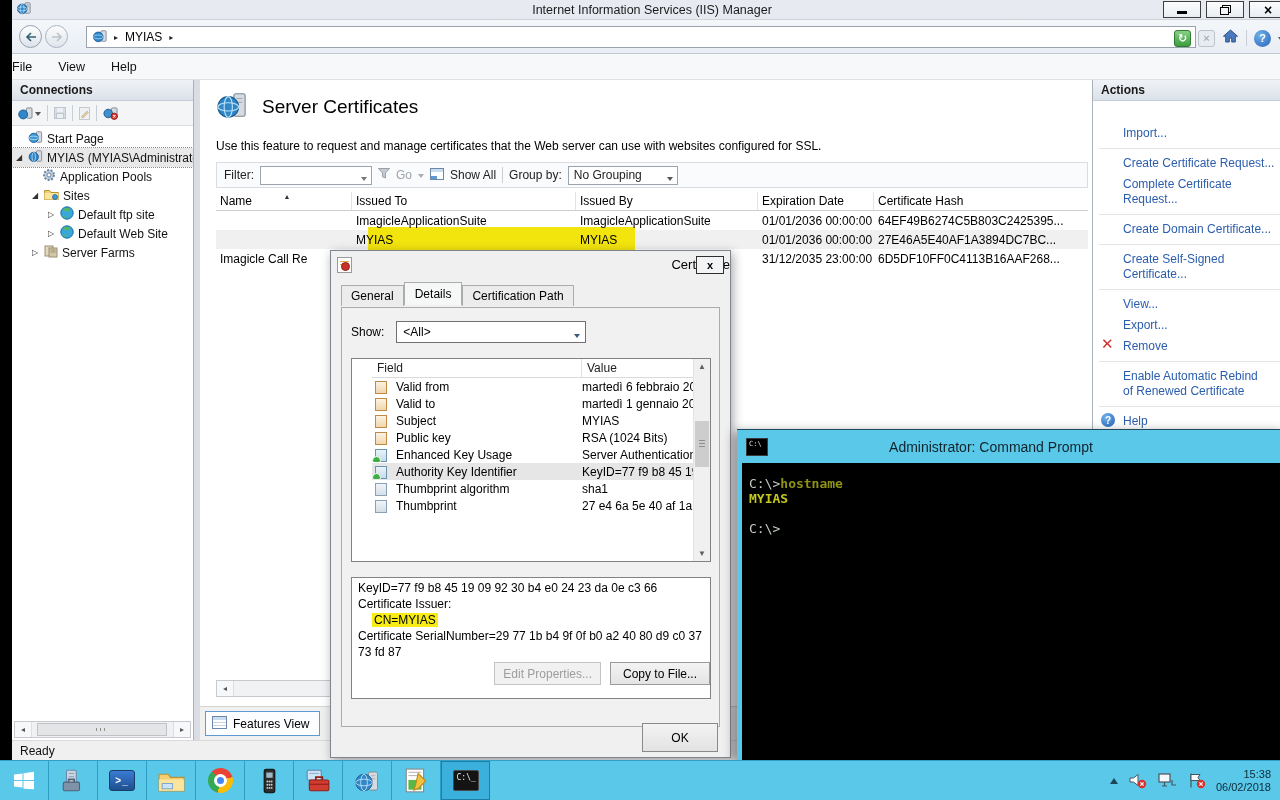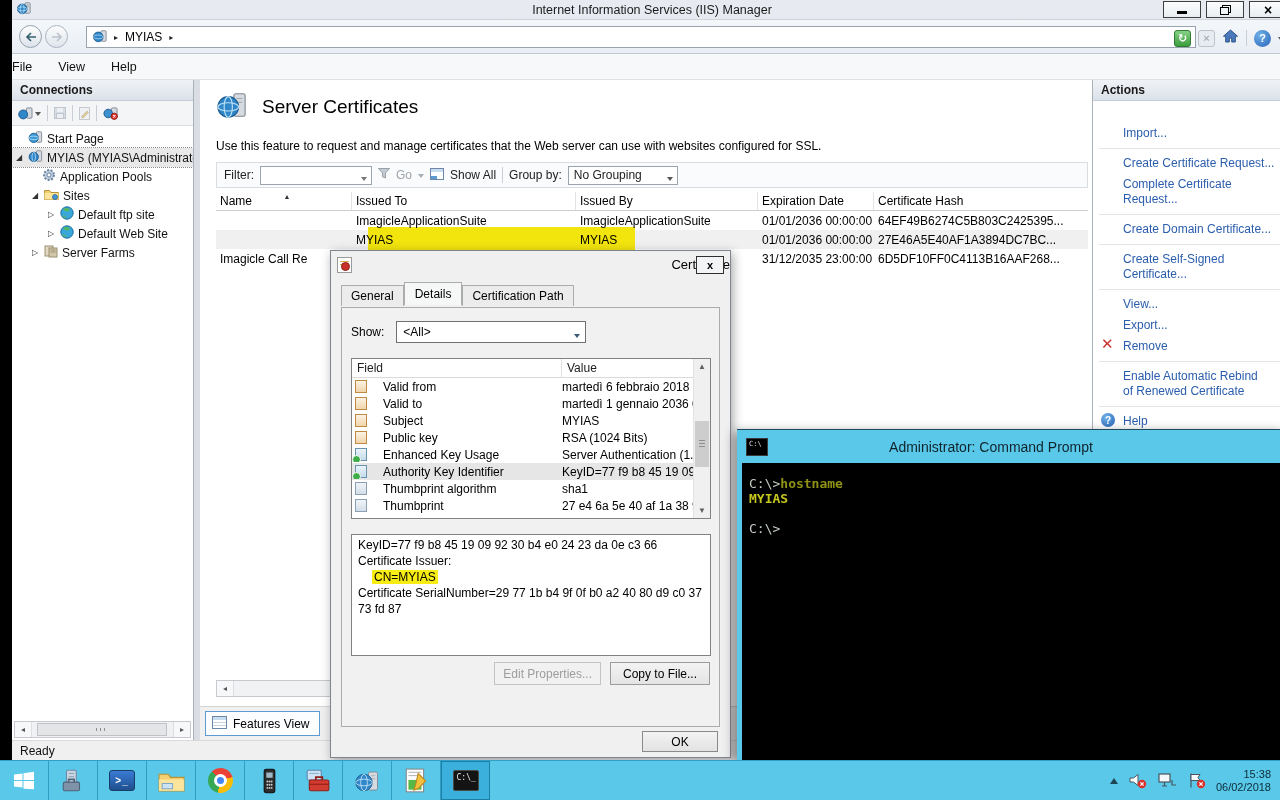--- a/index.html
+++ b/index.html
@@ -107,47 +107,47 @@
       background:repeating-linear-gradient(#D9A84E 0 1px,transparent 1px 3px);}
   .certicn::after{content:"";position:absolute;right:1px;bottom:1px;width:7px;height:7px;border-radius:50%;background:#C9302C;border:1px solid #8F1F16;}
   .dlg-close{margin-left:auto;width:28px;height:18px;border:1px solid #2F2F2F;background:#F3F4F5;display:flex;align-items:center;justify-content:center;font-weight:bold;font-size:11px;z-index:2;cursor:pointer;}
   .dlg-tabs{display:flex;padding-left:10px;position:relative;z-index:2;margin-top:6px;}
   .dtab{border:1px solid #ACACAC;border-bottom:none;background:#ECECEC;padding:3px 9px;position:relative;top:1px;cursor:pointer;}
   .dtab.active{background:#F6F7F7;padding:4px 10px;top:0;margin-top:-2px;z-index:3;}
   .dpanel{position:absolute;left:10px;right:10px;top:56px;height:420px;border:1px solid #ACACAC;background:#F1F1F1;}
   .showrow{display:flex;align-items:center;gap:12px;margin:13px 8px 0 9px;}
   .showcombo{width:190px;height:22px;background:#fff;border:1px solid #707070;display:flex;align-items:center;padding:0 6px;position:relative;cursor:pointer;}
   .showcombo .caret{position:absolute;right:5px;top:8px;border-top-color:#3B5A77;}
-  .flist{margin:15px 8px 0 9px;height:161px;background:#fff;border:1px solid #828282;position:relative;overflow:hidden;}
+  .flist{margin:15px 8px 0 9px;height:204px;background:#fff;border:1px solid #828282;position:relative;overflow:hidden;padding-left:20px;}
   .flhead{display:flex;height:19px;border-bottom:1px solid #DADADA;color:#222;}
   .fh1{width:210px;padding:2px 5px;border-right:1px solid #E2E2E2;}
   .fh2{flex:1;padding:2px 5px;}
   .flrow{display:flex;height:17px;align-items:center;cursor:pointer;}
   .flrow.sel{background:#E6E6E6;}
-  .fc1{width:210px;display:flex;align-items:flex-start;gap:16px;padding-left:3px;overflow:hidden;white-space:nowrap;}
+  .fc1{width:210px;display:flex;align-items:flex-end;gap:9px;padding-left:3px;overflow:hidden;white-space:nowrap;}
   .fc2{flex:1;overflow:hidden;white-space:nowrap;padding-right:20px;}
   .fi{width:12px;height:13px;flex:0 0 auto;border:1px solid #B98A50;}
   .fi-o{border-color:#C08A44;background:linear-gradient(#FBF3E3,#F0D6AC);}
   .fi-b{border-color:#6A93B0;background:linear-gradient(#EAF3F9,#C5DCEB);position:relative;}
   .fi-b::after{content:"";position:absolute;left:-4px;bottom:-4px;width:7px;height:7px;border-radius:50%;background:#3FAE49;border:1px solid #fff;}
   .fi-g{border-color:#8AA0B4;background:linear-gradient(#F0F4F8,#D4DEE8);}
   .fvsb{position:absolute;right:0;top:0;bottom:0;width:17px;background:#F0F0F0;border-left:1px solid #E3E3E3;}
   .sbarrow{position:absolute;left:0;right:0;text-align:center;font-size:8px;color:#606060;cursor:pointer;}
   .sbarrow.up{top:3px;} .sbarrow.dn{bottom:3px;}
   .sbthumb{position:absolute;left:1px;right:1px;top:62px;height:46px;background:#CDCDCD;cursor:grab;}
   .sbthumb::after{content:"";position:absolute;left:4px;right:4px;top:50%;margin-top:-4px;height:7px;
       background:repeating-linear-gradient(#8F8F8F 0 1px,transparent 1px 3px);}
   .detailbox{margin:15px 8px 0 9px;height:122px;background:#fff;border:1px solid #828282;padding:2px 6px;line-height:16px;overflow:hidden;}
   .dline3{padding-left:14px;}
   .hlyellow{background:#F7EC13;padding:0 2px;}
   .dlg-btns{position:absolute;right:9px;top:354px;display:flex;gap:9px;}
   .dbtn{min-width:100px;height:23px;background:linear-gradient(#F3F3F3,#E4E4E4);border:1px solid #9B9B9B;font-size:12px;display:flex;align-items:center;justify-content:center;padding:0 8px;cursor:pointer;}
   .dbtn.disabled{color:#9D9D9D;border-color:#C3C3C3;background:#F1F1F1;cursor:default;}
   .okrow{position:absolute;right:12px;bottom:5px;}
-  .okbtn{width:76px;height:21px;background:linear-gradient(#F3F3F3,#E2E2E2);border:1px solid #8A8A8A;font-size:12px;display:flex;align-items:center;justify-content:center;cursor:pointer;}
+  .okbtn{width:76px;height:29px;background:linear-gradient(#F3F3F3,#E2E2E2);border:1px solid #8A8A8A;font-size:12px;display:flex;align-items:center;justify-content:center;cursor:pointer;}
 
   
   .cmd{position:absolute;left:737px;top:429px;width:548px;height:331px;background:#59C8E9;z-index:6;box-shadow:-3px 3px 10px rgba(0,0,0,.45);border-top:1px solid #1D4A5A;}
   .cmd-tb{height:33px;display:flex;align-items:center;padding:0 9px;position:relative;cursor:default;}
   .cmd-title{position:absolute;left:0;right:40px;text-align:center;font-size:14px;color:#11242C;}
   .cmd-icn{width:22px;height:18px;background:#000;border:1px solid #3A3A3A;color:#DDD;font-family:"DejaVu Sans Mono","Liberation Mono",monospace;font-size:7px;line-height:8px;padding:1px 2px;z-index:2;}
   .cmd-body{position:absolute;left:5px;right:0;top:33px;bottom:0;background:#000;
      font-family:"DejaVu Sans Mono","Liberation Mono",monospace;font-size:13px;line-height:15px;padding:13px 0 0 7px;cursor:text;}
   .cprompt{color:#C2CCC2;}
   .ccmd{color:#8F9214;font-weight:bold;}

